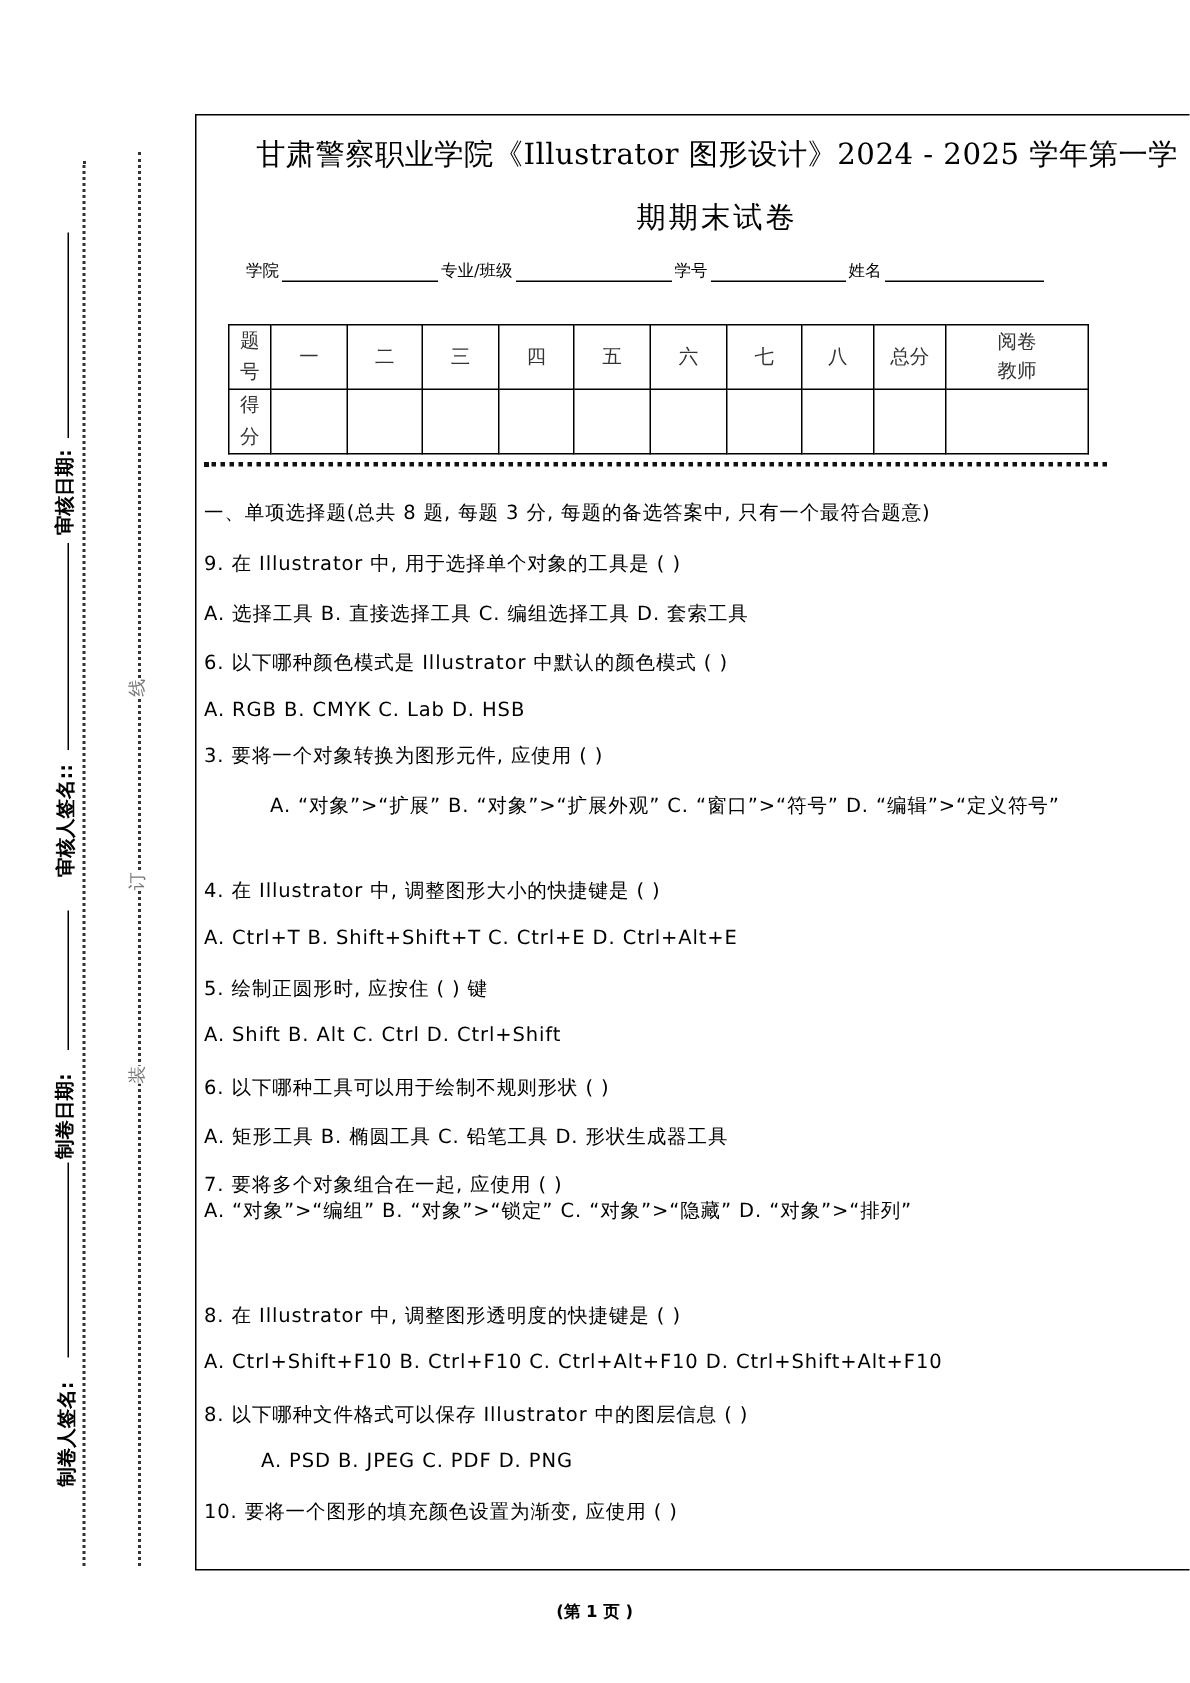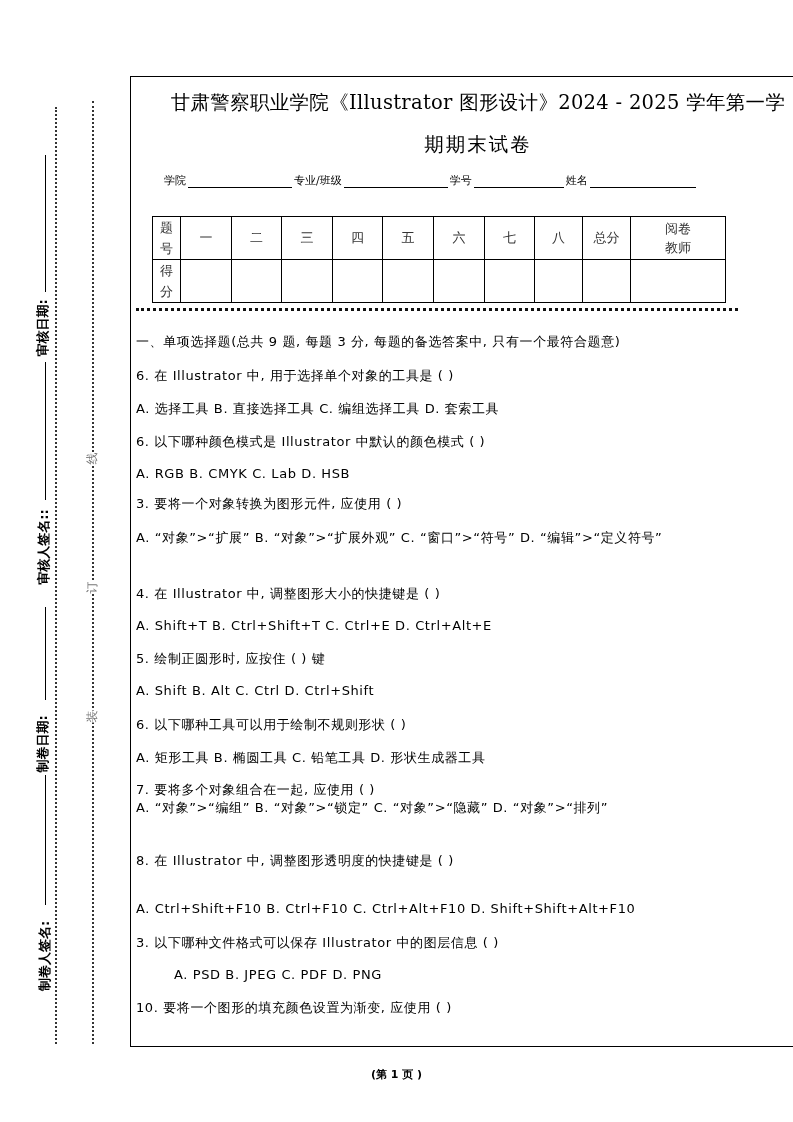--- a/index.html
+++ b/index.html
@@ -117,46 +117,46 @@
       <td></td>
       <td></td>
       <td></td>
     </tr>
   </tbody>
     </table>
 
   <div class="sepdots"></div>
 
   <div class="content">
-    <div class="para" style="top:0px;">一、单项选择题(总共 9 题, 每题 3 分, 每题的备选答案中, 只有一个最符合题意)</div>
+    <div class="para" style="top:0px;">一、单项选择题(总共 8 题, 每题 3 分, 每题的备选答案中, 只有一个最符合题意)</div>
 
-    <div class="para" style="top:34px;">6.  在 Illustrator 中, 用于选择单个对象的工具是 (   )</div>
+    <div class="para" style="top:34px;">9.  在 Illustrator 中, 用于选择单个对象的工具是 (   )</div>
     <div class="para" style="top:67px;">A.  选择工具   B.  直接选择工具   C.  编组选择工具   D.  套索工具</div>
 
     <div class="para" style="top:100px;">6.  以下哪种颜色模式是 Illustrator 中默认的颜色模式 (   )</div>
     <div class="para" style="top:133px;">A.  RGB   B.  CMYK   C.  Lab   D.  HSB</div>
 
     <div class="para" style="top:162px;">3.  要将一个对象转换为图形元件, 应使用 (   )</div>
-    <div class="para wrap" style="top:194px;">A.  “对象”&gt;“扩展”   B.  “对象”&gt;“扩展外观”   C.  “窗口”&gt;“符号”   D.  “编辑”&gt;“定义符号”</div>
+    <div class="para wrap" style="top:194px;margin-left:44px;">A.  “对象”&gt;“扩展”   B.  “对象”&gt;“扩展外观”   C.  “窗口”&gt;“符号”   D.  “编辑”&gt;“定义符号”</div>
 
     <div class="para" style="top:252px;">4.  在 Illustrator 中, 调整图形大小的快捷键是 (   )</div>
-    <div class="para" style="top:285px;">A.  Shift+T   B.  Ctrl+Shift+T   C.  Ctrl+E   D.  Ctrl+Alt+E</div>
+    <div class="para" style="top:285px;">A.  Ctrl+T   B.  Shift+Shift+T   C.  Ctrl+E   D.  Ctrl+Alt+E</div>
 
     <div class="para" style="top:317px;">5.  绘制正圆形时, 应按住 (   ) 键</div>
     <div class="para" style="top:350px;">A.  Shift   B.  Alt   C.  Ctrl   D.  Ctrl+Shift</div>
 
     <div class="para" style="top:383px;">6.  以下哪种工具可以用于绘制不规则形状 (   )</div>
     <div class="para" style="top:416px;">A.  矩形工具   B.  椭圆工具   C.  铅笔工具   D.  形状生成器工具</div>
 
     <div class="para" style="top:448px;">7.  要将多个对象组合在一起, 应使用 (   )</div>
     <div class="para wrap" style="top:464px;">A.  “对象”&gt;“编组”   B.  “对象”&gt;“锁定”   C.  “对象”&gt;“隐藏”   D.  “对象”&gt;“排列”</div>
 
-    <div class="para" style="top:519px;">8.  在 Illustrator 中, 调整图形透明度的快捷键是 (   )</div>
-    <div class="para" style="top:568px;">A.  Ctrl+Shift+F10   B.  Ctrl+F10   C.  Ctrl+Alt+F10   D.  Shift+Shift+Alt+F10</div>
+    <div class="para" style="top:535px;">8.  在 Illustrator 中, 调整图形透明度的快捷键是 (   )</div>
+    <div class="para" style="top:568px;">A.  Ctrl+Shift+F10   B.  Ctrl+F10   C.  Ctrl+Alt+F10   D.  Ctrl+Shift+Alt+F10</div>
 
-    <div class="para" style="top:601px;">3.  以下哪种文件格式可以保存 Illustrator 中的图层信息 (   )</div>
+    <div class="para" style="top:601px;">8.  以下哪种文件格式可以保存 Illustrator 中的图层信息 (   )</div>
     <div class="para" style="top:634px;margin-left:38px;">A.  PSD   B.  JPEG   C.  PDF   D.  PNG</div>
 
     <div class="para" style="top:666px;">10.  要将一个图形的填充颜色设置为渐变, 应使用 (   )</div>
   </div>
 </div>
 
 <div class="footer">(第 1 页 )</div>
 
 </body></html>

